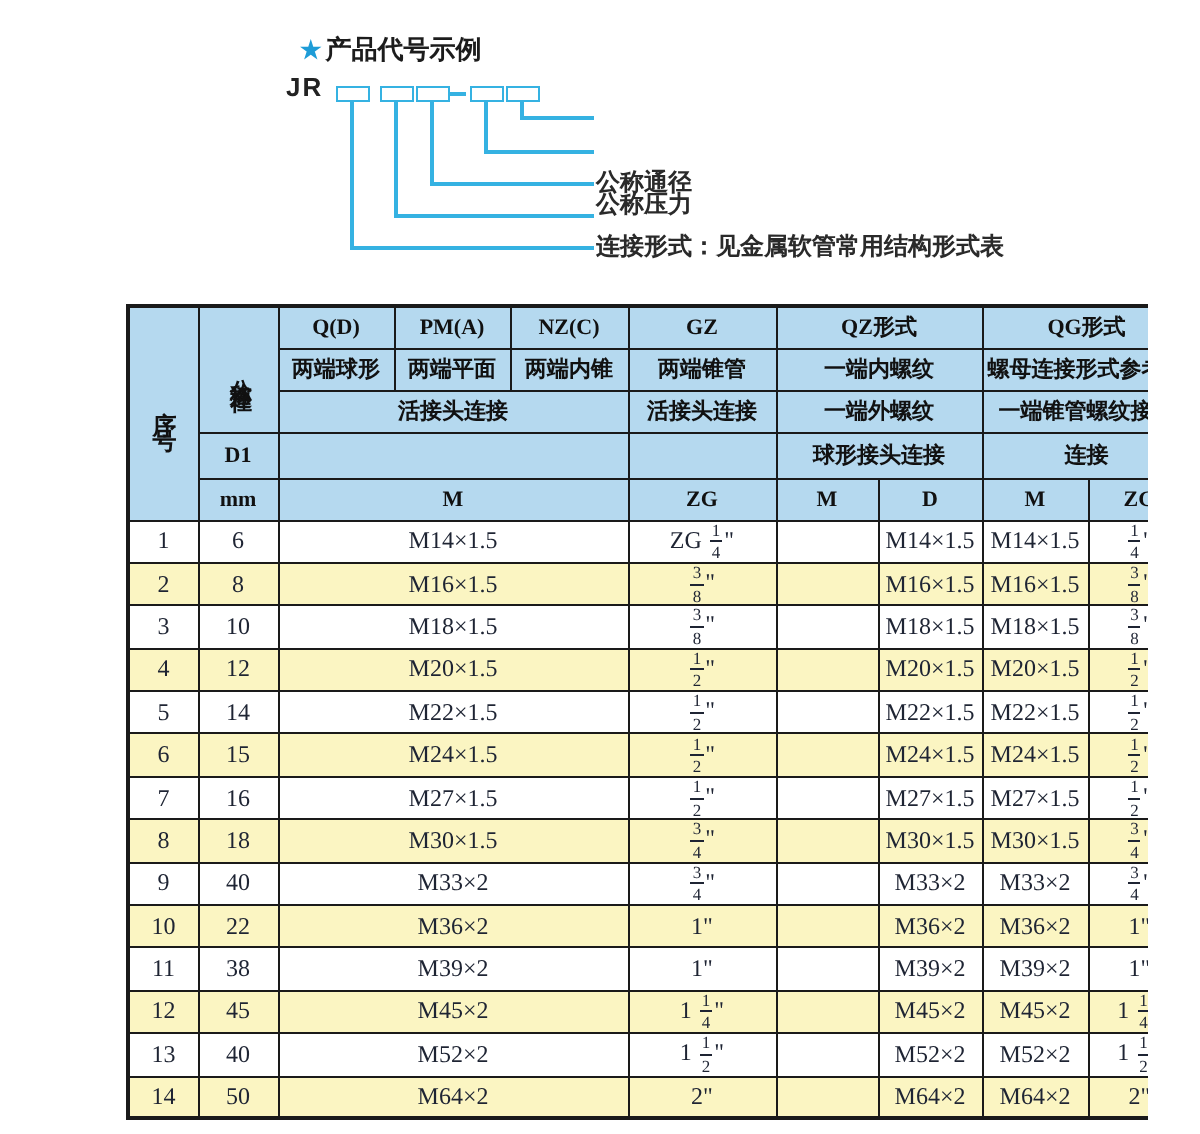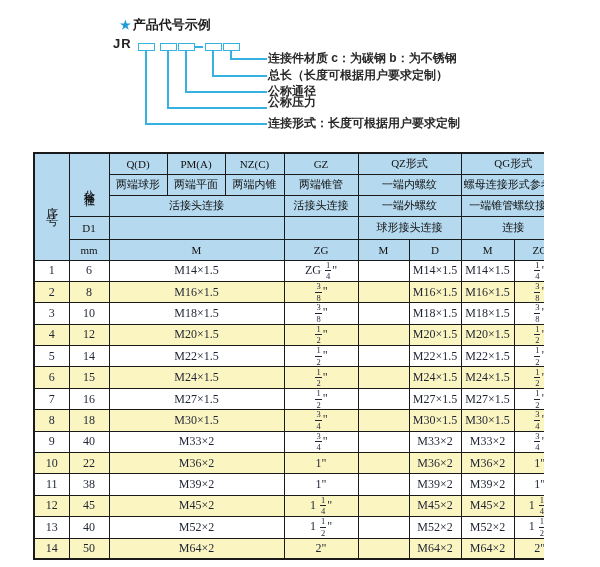--- a/index.html
+++ b/index.html
@@ -5,21 +5,21 @@
   :root{
     --header-blue:#b5d9ef;
     --row-yellow:#fbf5c2;
     --line-cyan:#35b2e2;
     --star-blue:#1e9cd7;
     --border-dark:#1a1a1a;
     --text-dark:#1e2433;
   }
   html,body{margin:0;padding:0;}
   body{font-family:"Liberation Sans",sans-serif;background:#fff;}
-  #page{position:relative;width:544px;height:567px;background:#ffffff;overflow:hidden;}
+  #page{position:relative;width:544px;height:567px;background:#ffffff;overflow:hidden;margin-left:30px;}
 
   
   .diag-heading{position:absolute;left:120px;top:16px;font-size:13px;font-weight:bold;color:#1c1c1c;}
   .diag-heading .star{color:var(--star-blue);margin-right:2px;font-size:12px;}
   .code-prefix{position:absolute;left:113px;top:36px;font-size:13px;font-weight:bold;color:#222;letter-spacing:1px;}
   .code-box{position:absolute;top:43px;width:15px;height:6px;border:1.5px solid var(--line-cyan);background:#fff;}
   .code-dash{position:absolute;top:46px;width:8px;height:2px;background:var(--line-cyan);}
   .vline,.hline{position:absolute;background:var(--line-cyan);}
   .vline{width:1.5px;}
   .hline{height:1.5px;}
@@ -28,21 +28,21 @@
   
   .tbl-title{position:absolute;left:36px;top:123px;font-family:"Liberation Serif",serif;
     font-size:19px;font-weight:bold;font-style:italic;color:#111;letter-spacing:2px;}
 
   
   table.ref{position:absolute;left:33px;top:152px;width:533px;border-collapse:collapse;
     table-layout:fixed;font-family:"Liberation Serif",serif;color:var(--text-dark);}
   table.ref th,table.ref td{border:1px solid var(--border-dark);padding:0;text-align:center;
     vertical-align:middle;overflow:hidden;}
   table.ref{border:2px solid var(--border-dark);}
-  table.ref thead th{background:var(--header-blue);font-weight:normal;font-size:11px;color:#111;}
+  table.ref thead th{background:var(--header-blue);font-weight:bold;font-size:11px;color:#111;}
   table.ref thead tr{height:21px;}
   table.ref thead tr.h4{height:23px;}
   table.ref tbody tr{height:21.4px;background:#ffffff;}
   table.ref tbody tr.alt{background:var(--row-yellow);}
   table.ref tbody td{font-size:12px;}
   .lat{font-size:12px;}
   .vert{writing-mode:vertical-rl;text-orientation:upright;margin:0 auto;letter-spacing:2px;font-size:11px;}
   .vert-wide{writing-mode:vertical-rl;text-orientation:upright;margin:0 auto;letter-spacing:9px;font-size:12px;}
   .small-cn{font-size:10.5px;}
   .frac{display:inline-block;vertical-align:middle;text-align:center;line-height:1;font-size:8.5px;margin:0 1px;}
@@ -70,25 +70,23 @@
   <div class="hline" style="left:230px;top:58px;width:37px"></div>
   <div class="vline" style="left:212px;top:51px;height:25px"></div>
   <div class="hline" style="left:212px;top:75px;width:55px"></div>
   <div class="vline" style="left:185px;top:51px;height:41px"></div>
   <div class="hline" style="left:185px;top:91px;width:82px"></div>
   <div class="vline" style="left:167px;top:51px;height:57px"></div>
   <div class="hline" style="left:167px;top:107px;width:100px"></div>
   <div class="vline" style="left:145px;top:51px;height:73px"></div>
   <div class="hline" style="left:145px;top:123px;width:122px"></div>
 
-  <div class="diag-label" style="top:52px">连接件材质  c：为碳钢  b：为不锈钢</div>
-  <div class="diag-label" style="top:69px">总长（长度可根据用户要求定制）</div>
   <div class="diag-label" style="top:85px">公称通径</div>
   <div class="diag-label" style="top:96px">公称压力</div>
-  <div class="diag-label" style="top:117px">连接形式：长度可根据用户要求定制</div>
+  <div class="diag-label" style="top:117px">连接形式：见金属软管常用结构形式表</div>
 
 
   <table class="ref">
     <colgroup>
       <col style="width:35px">
         <col style="width:40px">
       <col style="width:58px">
         <col style="width:58px">
         <col style="width:59px">
       <col style="width:74px">

